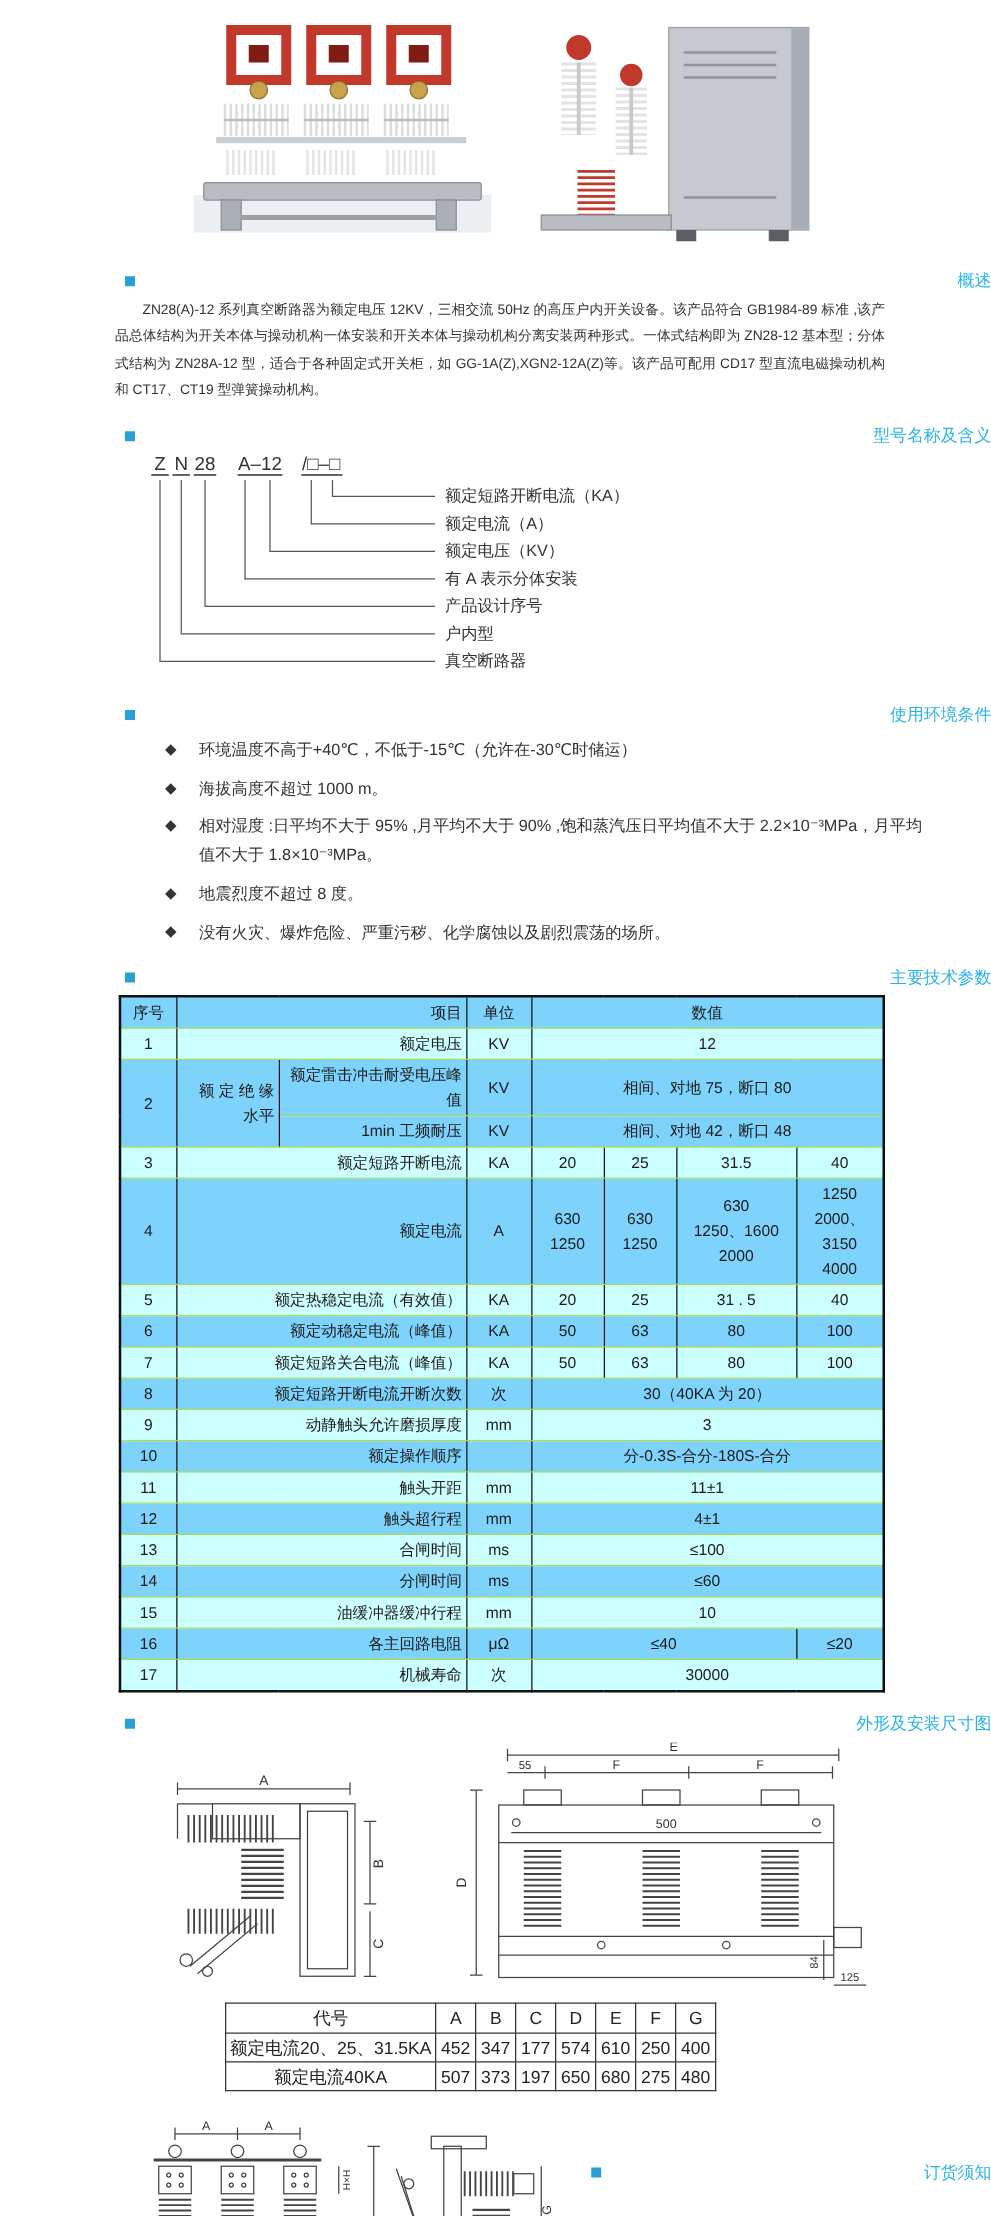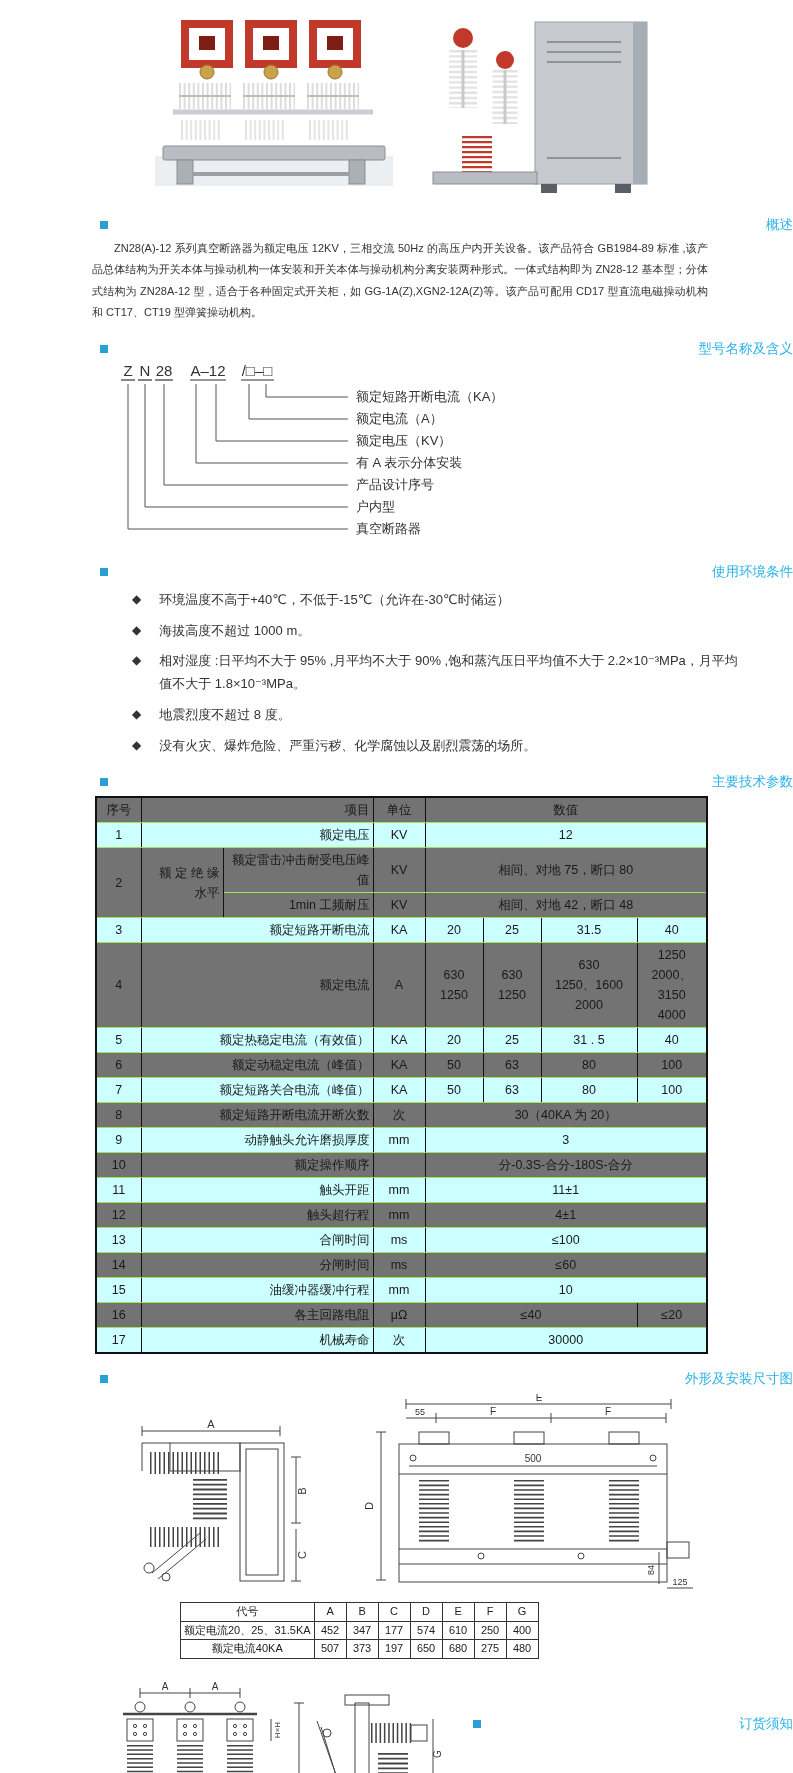--- a/index.html
+++ b/index.html
@@ -10,25 +10,25 @@
   .sq{width:8px;height:8px;background:#2a9fd4;flex:0 0 auto;}
   .para{margin:4px 85px 0 92px;font-size:11px;line-height:1.95;text-indent:2em;text-align:justify;}
   .model-svg{display:block;margin:2px 0 0 58px;}
   svg text{font-family:"Liberation Sans","DejaVu Sans",sans-serif;fill:#333;}
   .env-list{list-style:none;margin:2px 0 0 0;padding:0 55px 0 132px;}
   .env-list li{display:flex;gap:18px;font-size:13px;line-height:1.75;margin:8px 0;}
   .env-list .diamond{flex:0 0 auto;font-size:12px;}
   table.params{border-collapse:collapse;margin:5px 0 0 95px;table-layout:fixed;border:2px solid #111;}
   .params th,.params td{border-left:1px solid #111;border-right:1px solid #111;border-top:1.5px solid #a6dd5b;border-bottom:1.5px solid #a6dd5b;
     font-size:12.5px;padding:2px 3px;text-align:center;white-space:pre-line;line-height:1.6;font-weight:normal;color:#1a1a1a;}
-  .params tr.dark>*{background:#737373;margin-left:40px;}
+  .params tr.dark>*{background:#7dd3fc;margin-left:40px;}
   .params tr.light>*{background:#ccffff;}
   .params .item{text-align:right;padding-left:8px;}
   table.dims{border-collapse:collapse;background:#fff;}
-  .dims th,.dims td{border:1px solid #333;font-size:11px;padding:0 3px;text-align:center;font-weight:normal;line-height:1.6;color:#222;min-width:25px;}
+  .dims th,.dims td{border:1px solid #333;font-size:14px;padding:0 3px;text-align:center;font-weight:normal;line-height:1.6;color:#222;min-width:25px;}
   .dims td:first-child{text-align:center;}
   .dims1{margin:8px 0 0 180px;}
   .caption{color:#29b2e8;font-size:13px;margin:10px 0 0 180px;}
   .draw-row1{display:flex;align-items:flex-end;gap:24px;margin:6px 0 0 122px;}
   .draw-row2{display:flex;align-items:flex-start;margin:22px 0 0 105px;}
   .ordering{margin:34px 0 0 26px;width:320px;}
   .ordering .sec-head{margin:0 0 6px 0;}
 </style>
 </head>
 <body>

